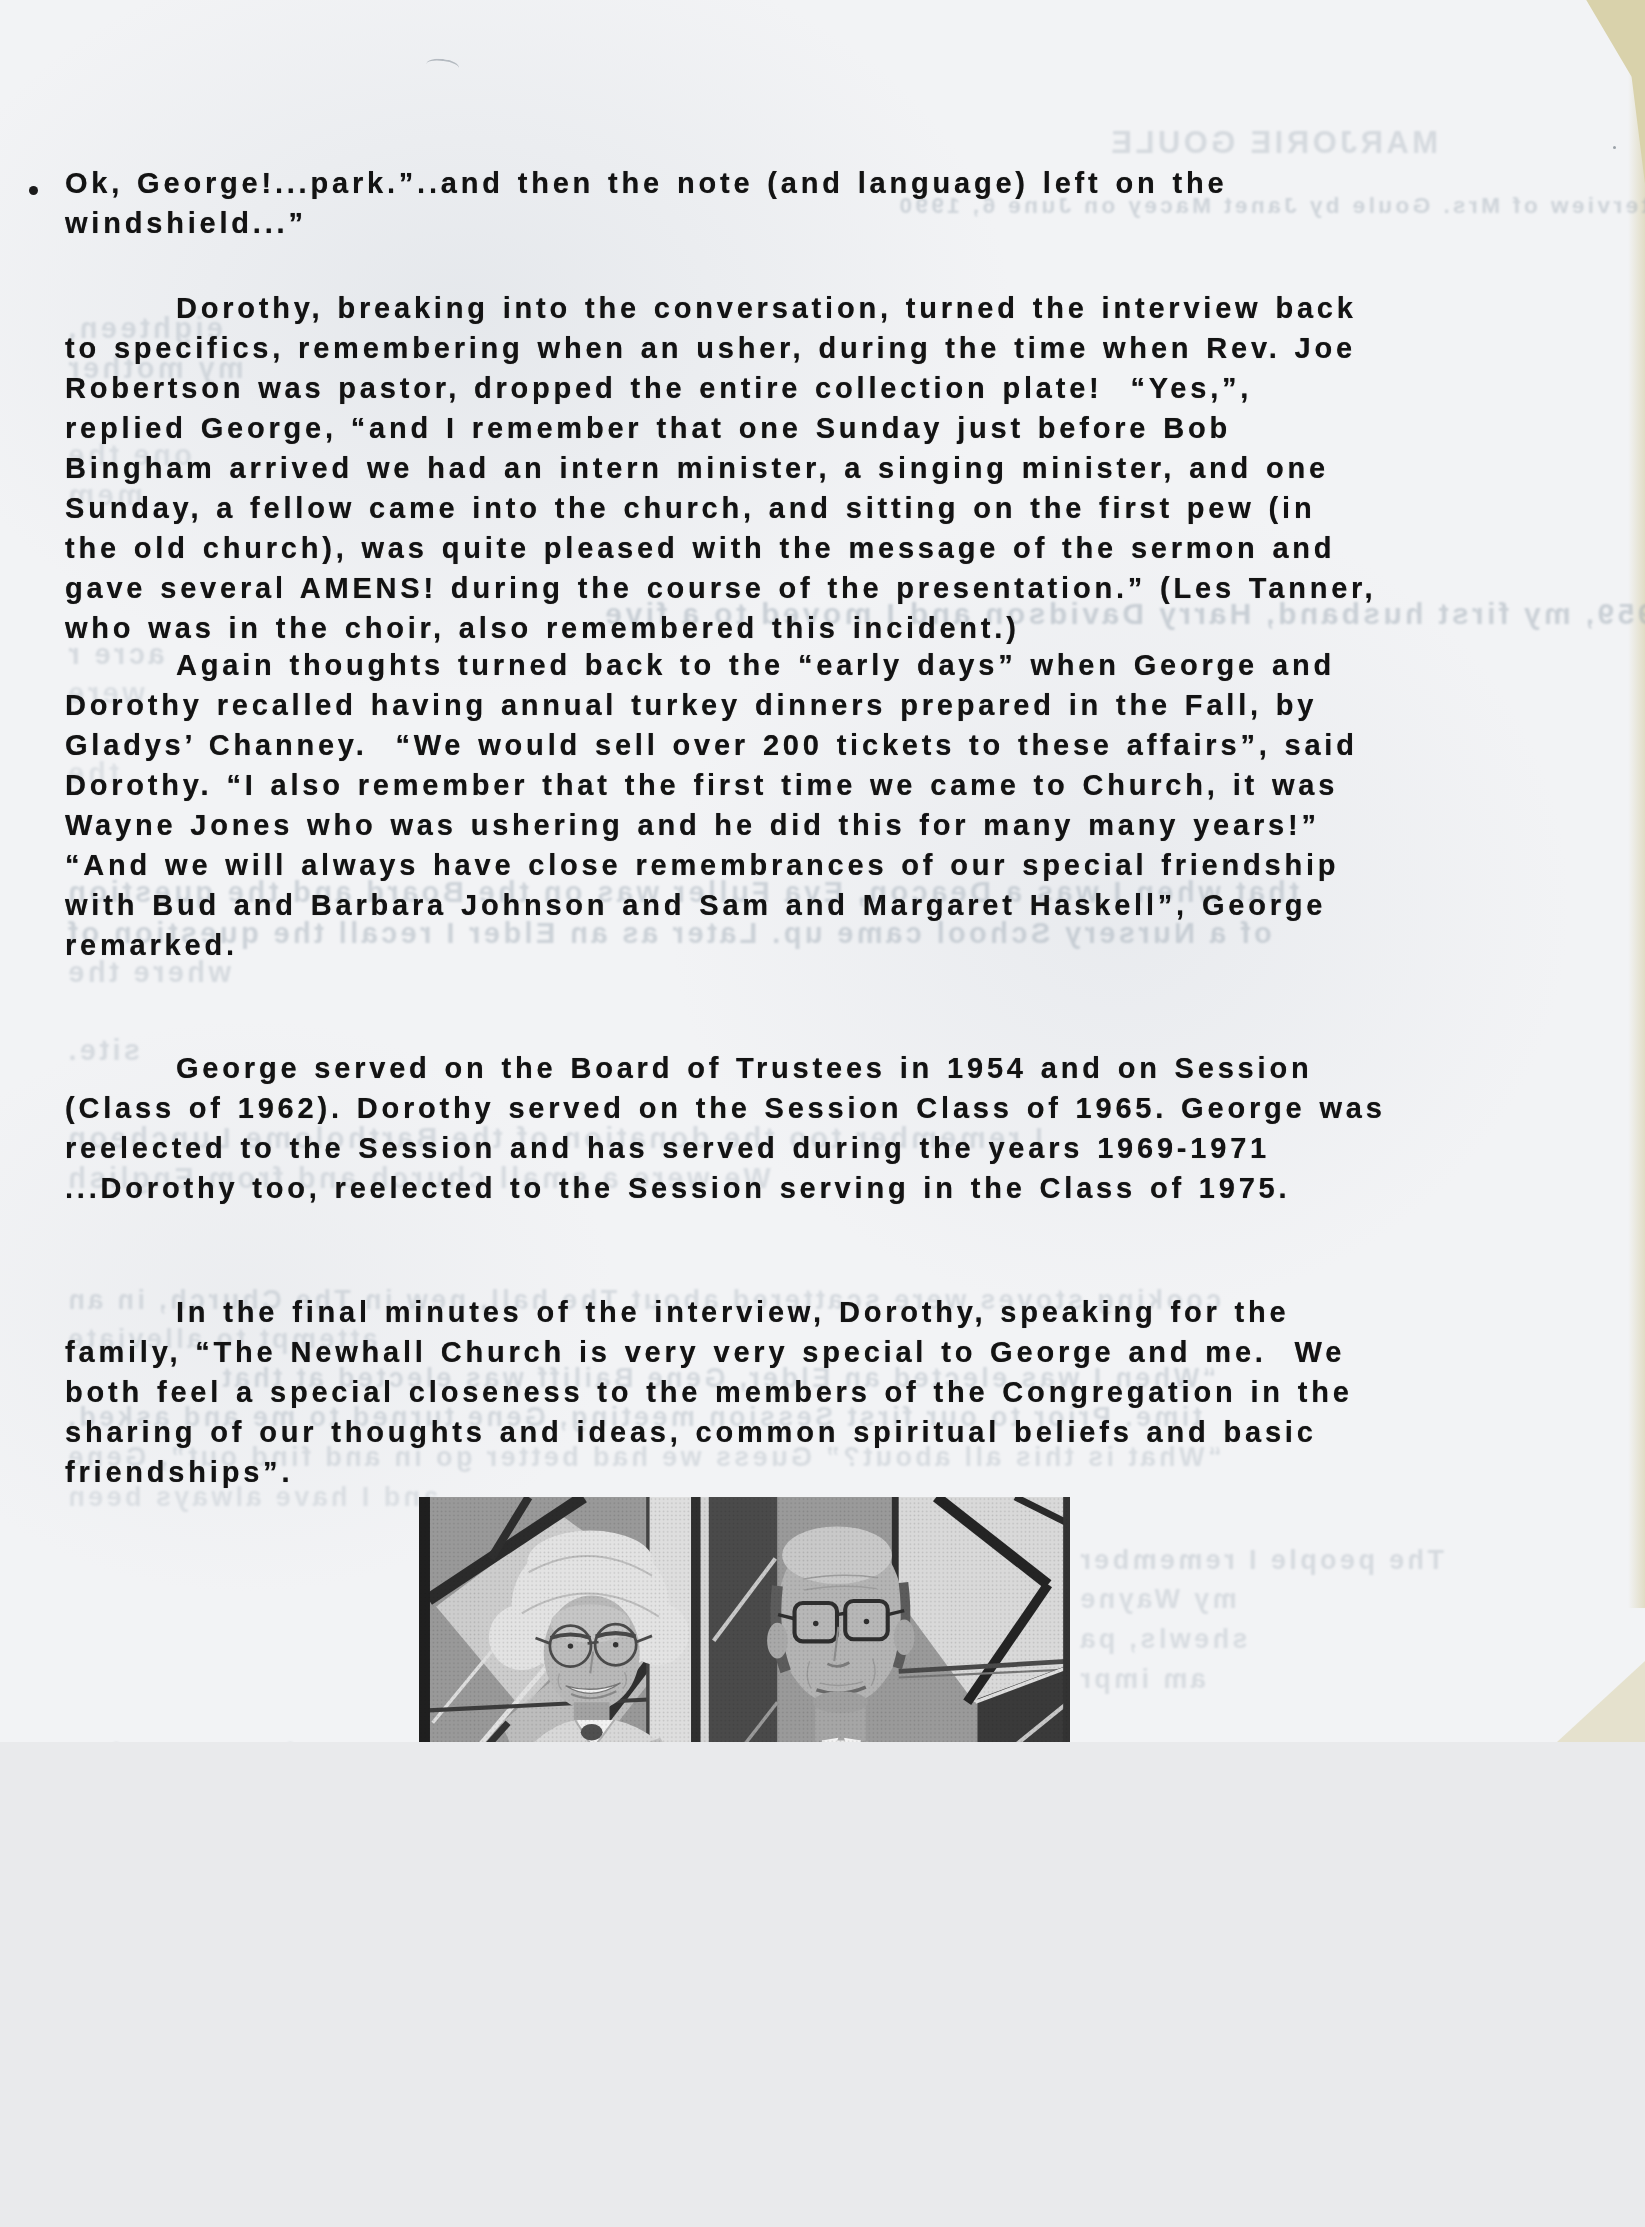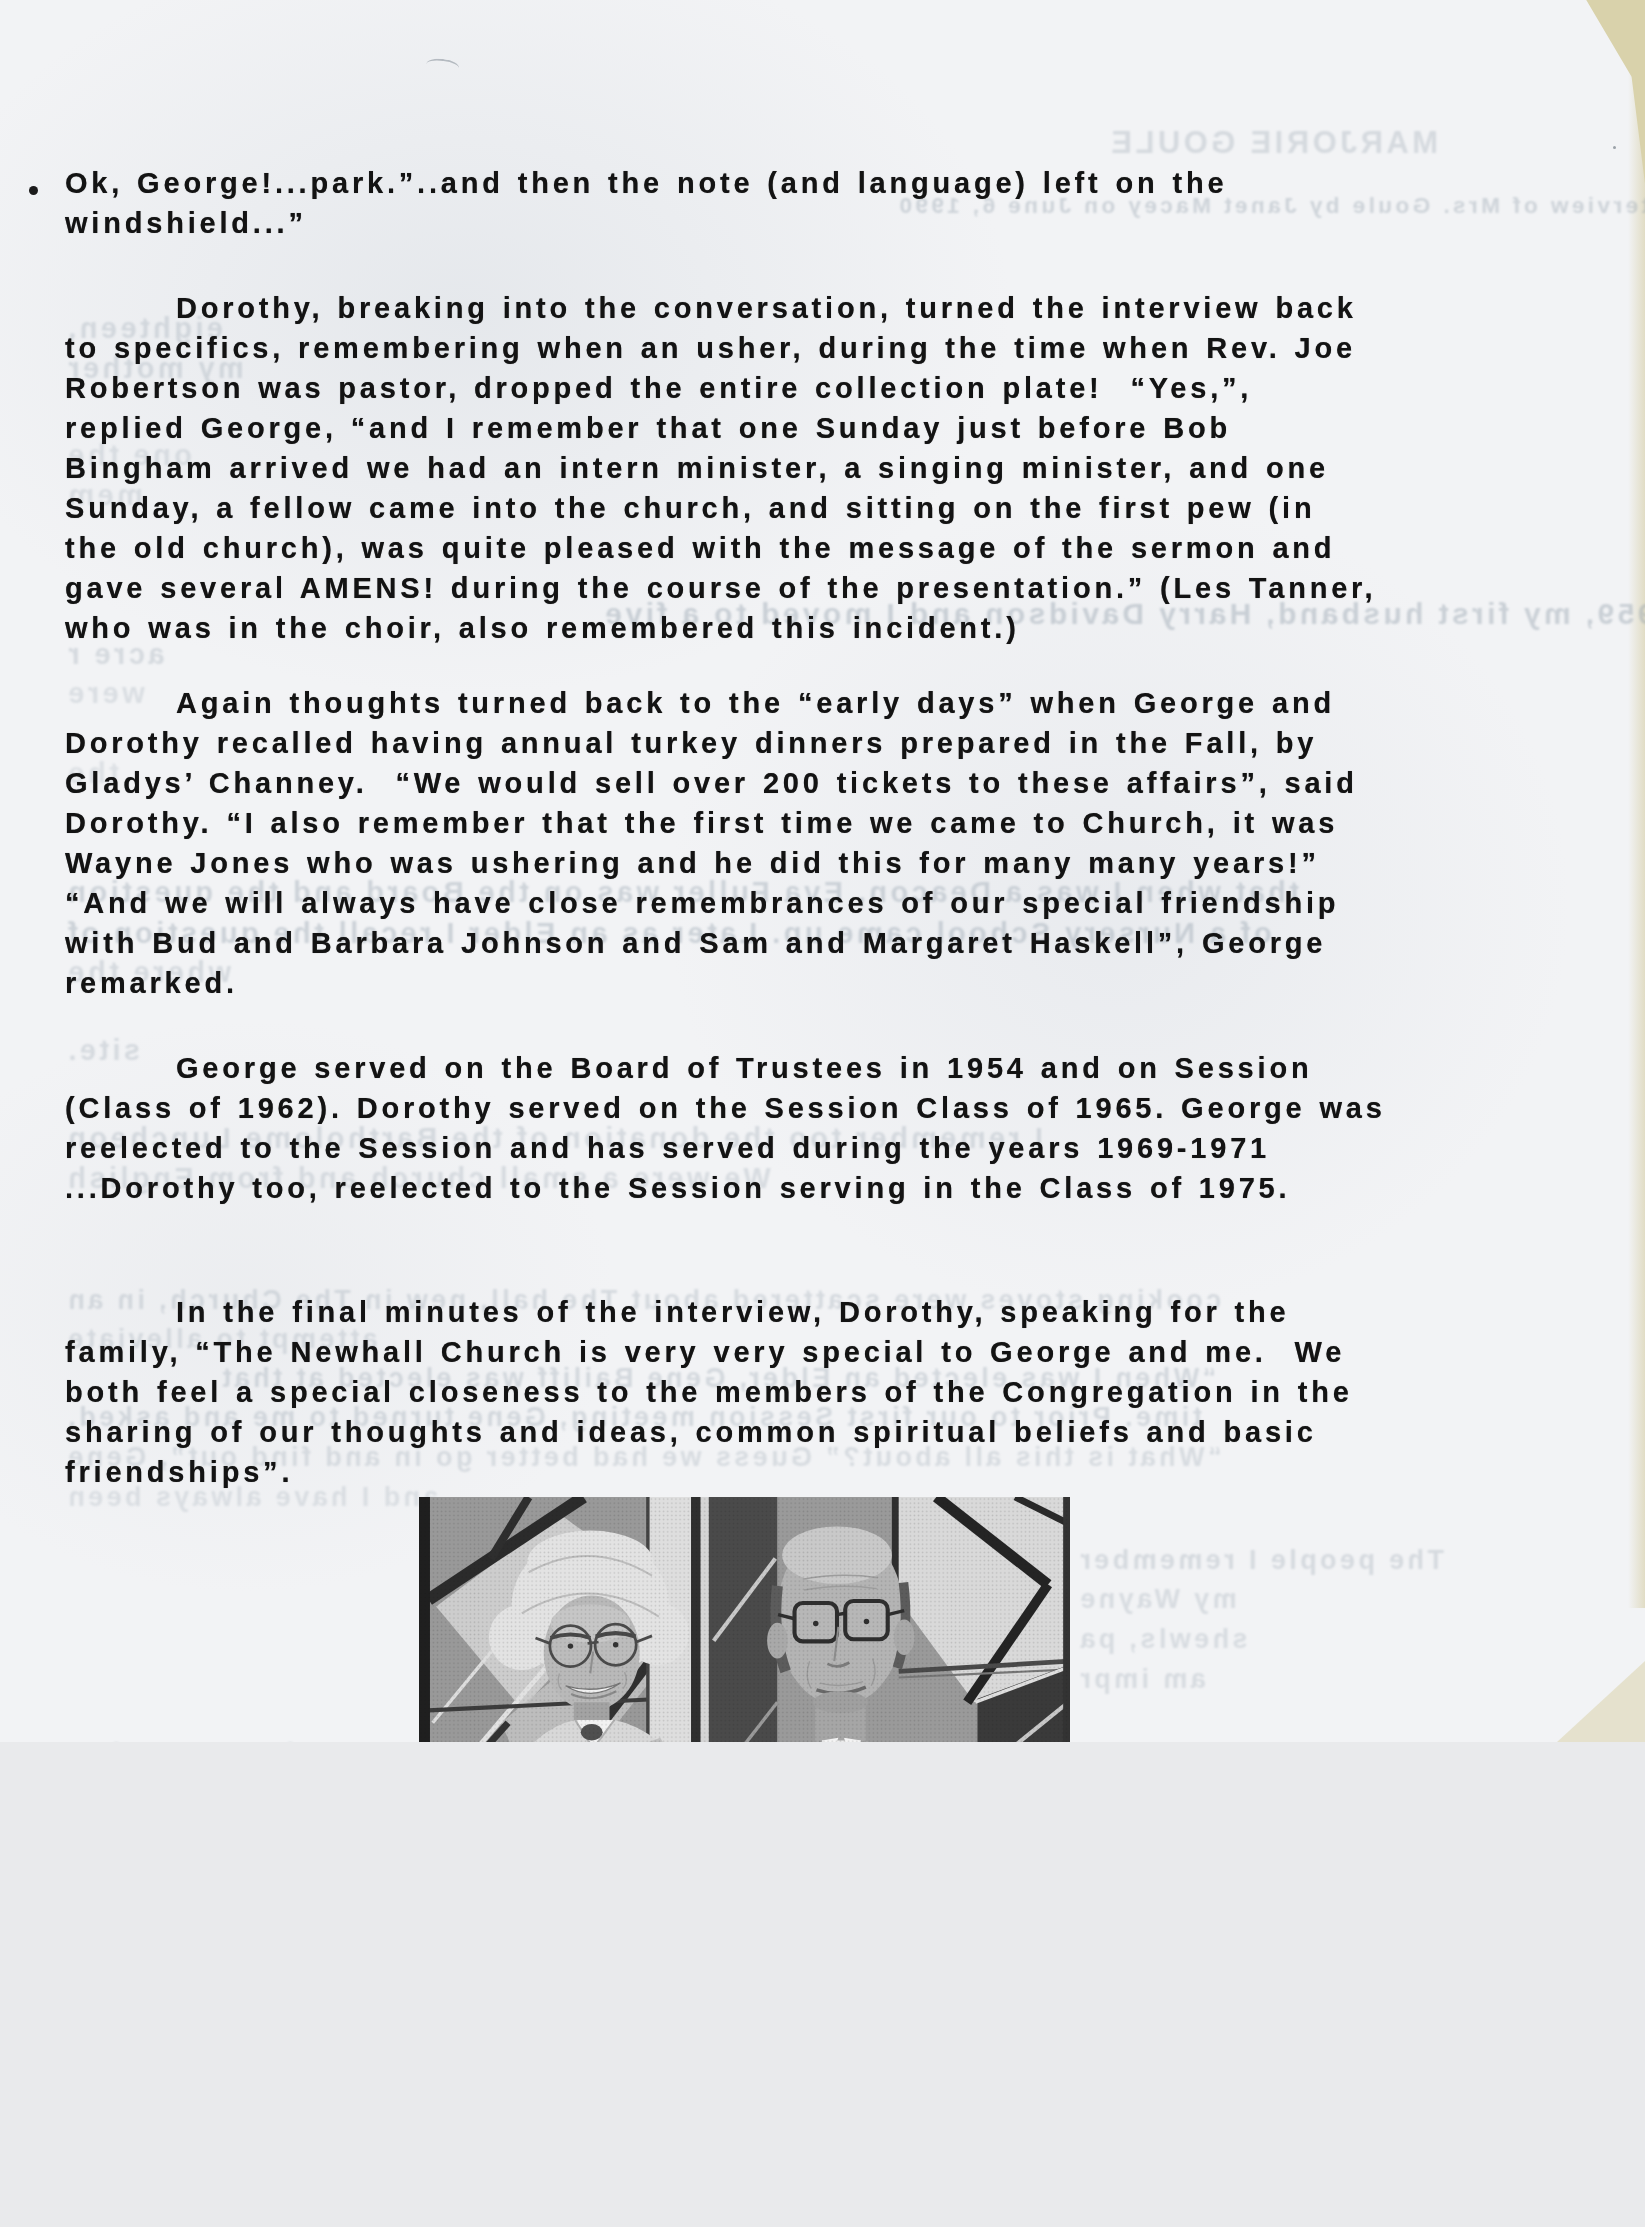--- a/index.html
+++ b/index.html
@@ -33,21 +33,21 @@
 
   
   .para{
     position:absolute;left:65px;width:1478px;
     font-weight:700;font-size:29px;line-height:40px;
     letter-spacing:3.8px;word-spacing:2.1px;
     color:#131313;white-space:pre-wrap;
     text-shadow:0 0 0.7px rgba(0,0,0,.55);
   }
   .para.indent{text-indent:111px;}
-  .p1{top:134px;} .p2{top:259px;} .p3{top:654px;} .p4{top:1019px;} .p5{top:1263px;}
+  .p1{top:134px;} .p2{top:259px;} .p3{top:616px;} .p4{top:1019px;} .p5{top:1263px;}
 
   
   .g{
     position:absolute;display:inline-block;font-weight:700;color:#93a0ac;
     transform:scaleX(-1);filter:blur(1px);letter-spacing:3.4px;white-space:nowrap;
   }
   .g-light{font-weight:400;}
 
   
   .photo{position:absolute;left:419px;top:1497px;width:651px;height:381px;}

